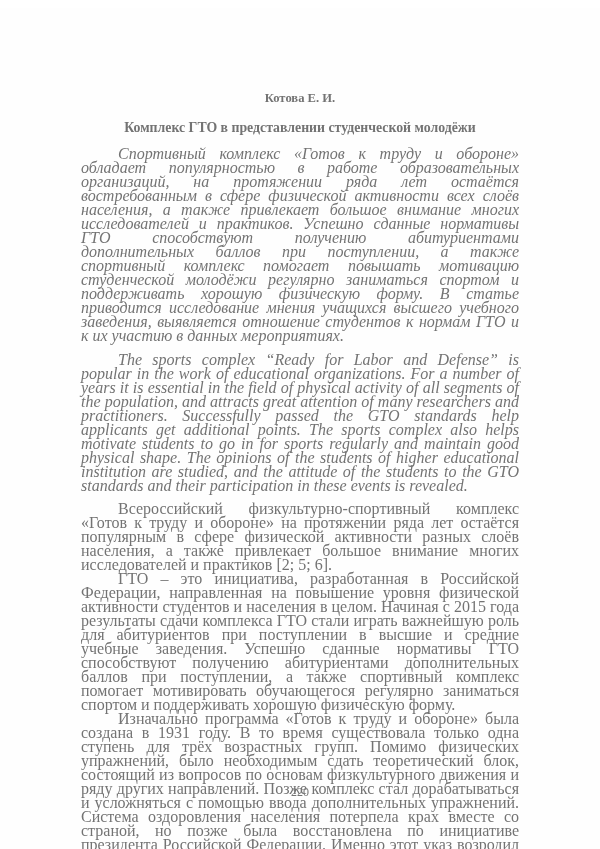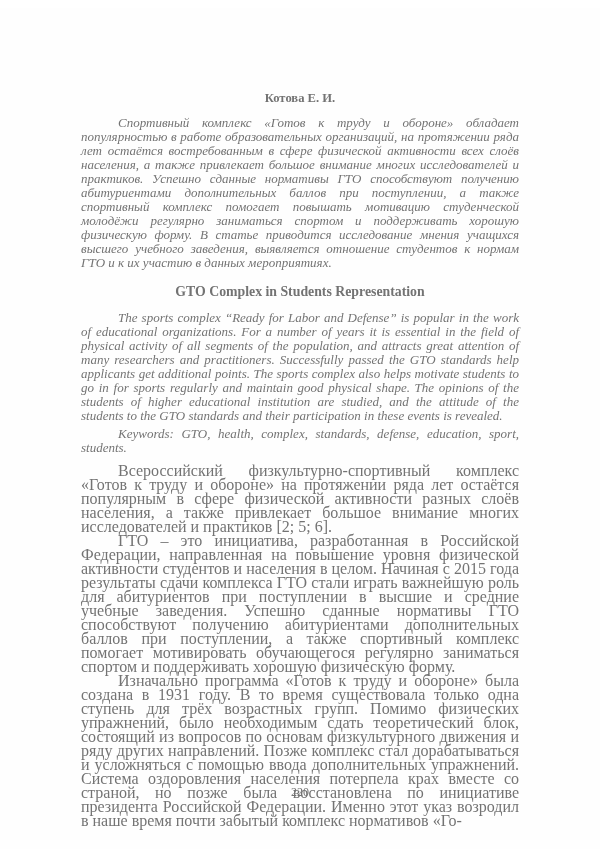--- a/index.html
+++ b/index.html
@@ -33,21 +33,21 @@
   .article-title {
     margin: 13px 0 0 0;
     text-align: center;
     font-weight: bold;
     font-size: 13.8px;
     line-height: 18px;
   }
   .abstract {
     margin: 10px 0 0 0;
     font-style: italic;
-    font-size: 13px;
+    font-size: 16px;
     line-height: 14px;
     text-align: justify;
     text-indent: 37px;
     hyphens: auto;
     -webkit-hyphens: auto;
   }
   .keywords {
     margin-top: 4px;
   }
   .body-para {
@@ -71,27 +71,26 @@
   }
 </style>
 </head>
 <body>
 
 <div class="page">
   <div class="content">
 
     <section lang="ru">
       <p class="author">Котова Е. И.</p>
+      <h1 class="article-title">Комплекс ГТО в представлении студенческой молодёжи</h1>
       <p class="abstract">Спортивный комплекс «Готов к труду и обороне» обладает популярностью в работе образовательных организаций, на протяжении ряда лет остаётся востребованным в сфере физической активности всех слоёв населения, а также привлекает большое внимание многих исследователей и практиков. Успешно сданные нормативы ГТО способствуют получению абитуриентами дополнительных баллов при поступлении, а также спортивный комплекс помогает повышать мотивацию студенческой молодёжи регулярно заниматься спортом и поддерживать хорошую физическую форму. В статье приводится исследование мнения учащихся высшего учебного заведения, выявляется отношение студентов к нормам ГТО и к их участию в данных мероприятиях.</p>
     </section>
 
     <section lang="en">
-      <h2 class="article-title">GTO Complex in Students Representation</h2>
       <p class="abstract">The sports complex “Ready for Labor and Defense” is popular in the work of educational organizations. For a number of years it is essential in the field of physical activity of all segments of the population, and attracts great attention of many researchers and practitioners. Successfully passed the GTO standards help applicants get additional points. The sports complex also helps motivate students to go in for sports regularly and maintain good physical shape. The opinions of the students of higher educational institution are studied, and the attitude of the students to the GTO standards and their participation in these events is revealed.</p>
-      <p class="abstract keywords">Keywords: GTO, health, complex, standards, defense, education, sport, students.</p>
     </section>
 
     <section class="body-block" lang="ru">
       <p class="body-para">Всероссийский физкультурно-спортивный комплекс «Готов к труду и обороне» на протяжении ряда лет остаётся популярным в сфере физической активности разных слоёв населения, а также привлекает большое внимание многих исследователей и практиков [2; 5; 6].</p>
       <p class="body-para">ГТО – это инициатива, разработанная в Российской Федерации, направленная на повышение уровня физической активности студентов и населения в целом. Начиная с 2015 года результаты сдачи комплекса ГТО стали играть важнейшую роль для абитуриентов при поступлении в высшие и средние учебные заведения. Успешно сданные нормативы ГТО способствуют получению абитуриентами дополнительных баллов при поступлении, а также спортивный комплекс помогает мотивировать обучающегося регулярно заниматься спортом и поддерживать хорошую физическую форму.</p>
       <p class="body-para">Изначально программа «Готов к труду и обороне» была создана в 1931 году. В то время существовала только одна ступень для трёх возрастных групп. Помимо физических упражнений, было необходимым сдать теоретический блок, состоящий из вопросов по основам физкультурного движения и ряду других направлений. Позже комплекс стал дорабатываться и усложняться с помощью ввода дополнительных упражнений. Система оздоровления населения потерпела крах вместе со страной, но позже была восстановлена по инициативе президента Российской Федерации. Именно этот указ возродил в наше время почти забытый комплекс нормативов «Го-</p>
     </section>
 
   </div>
 

